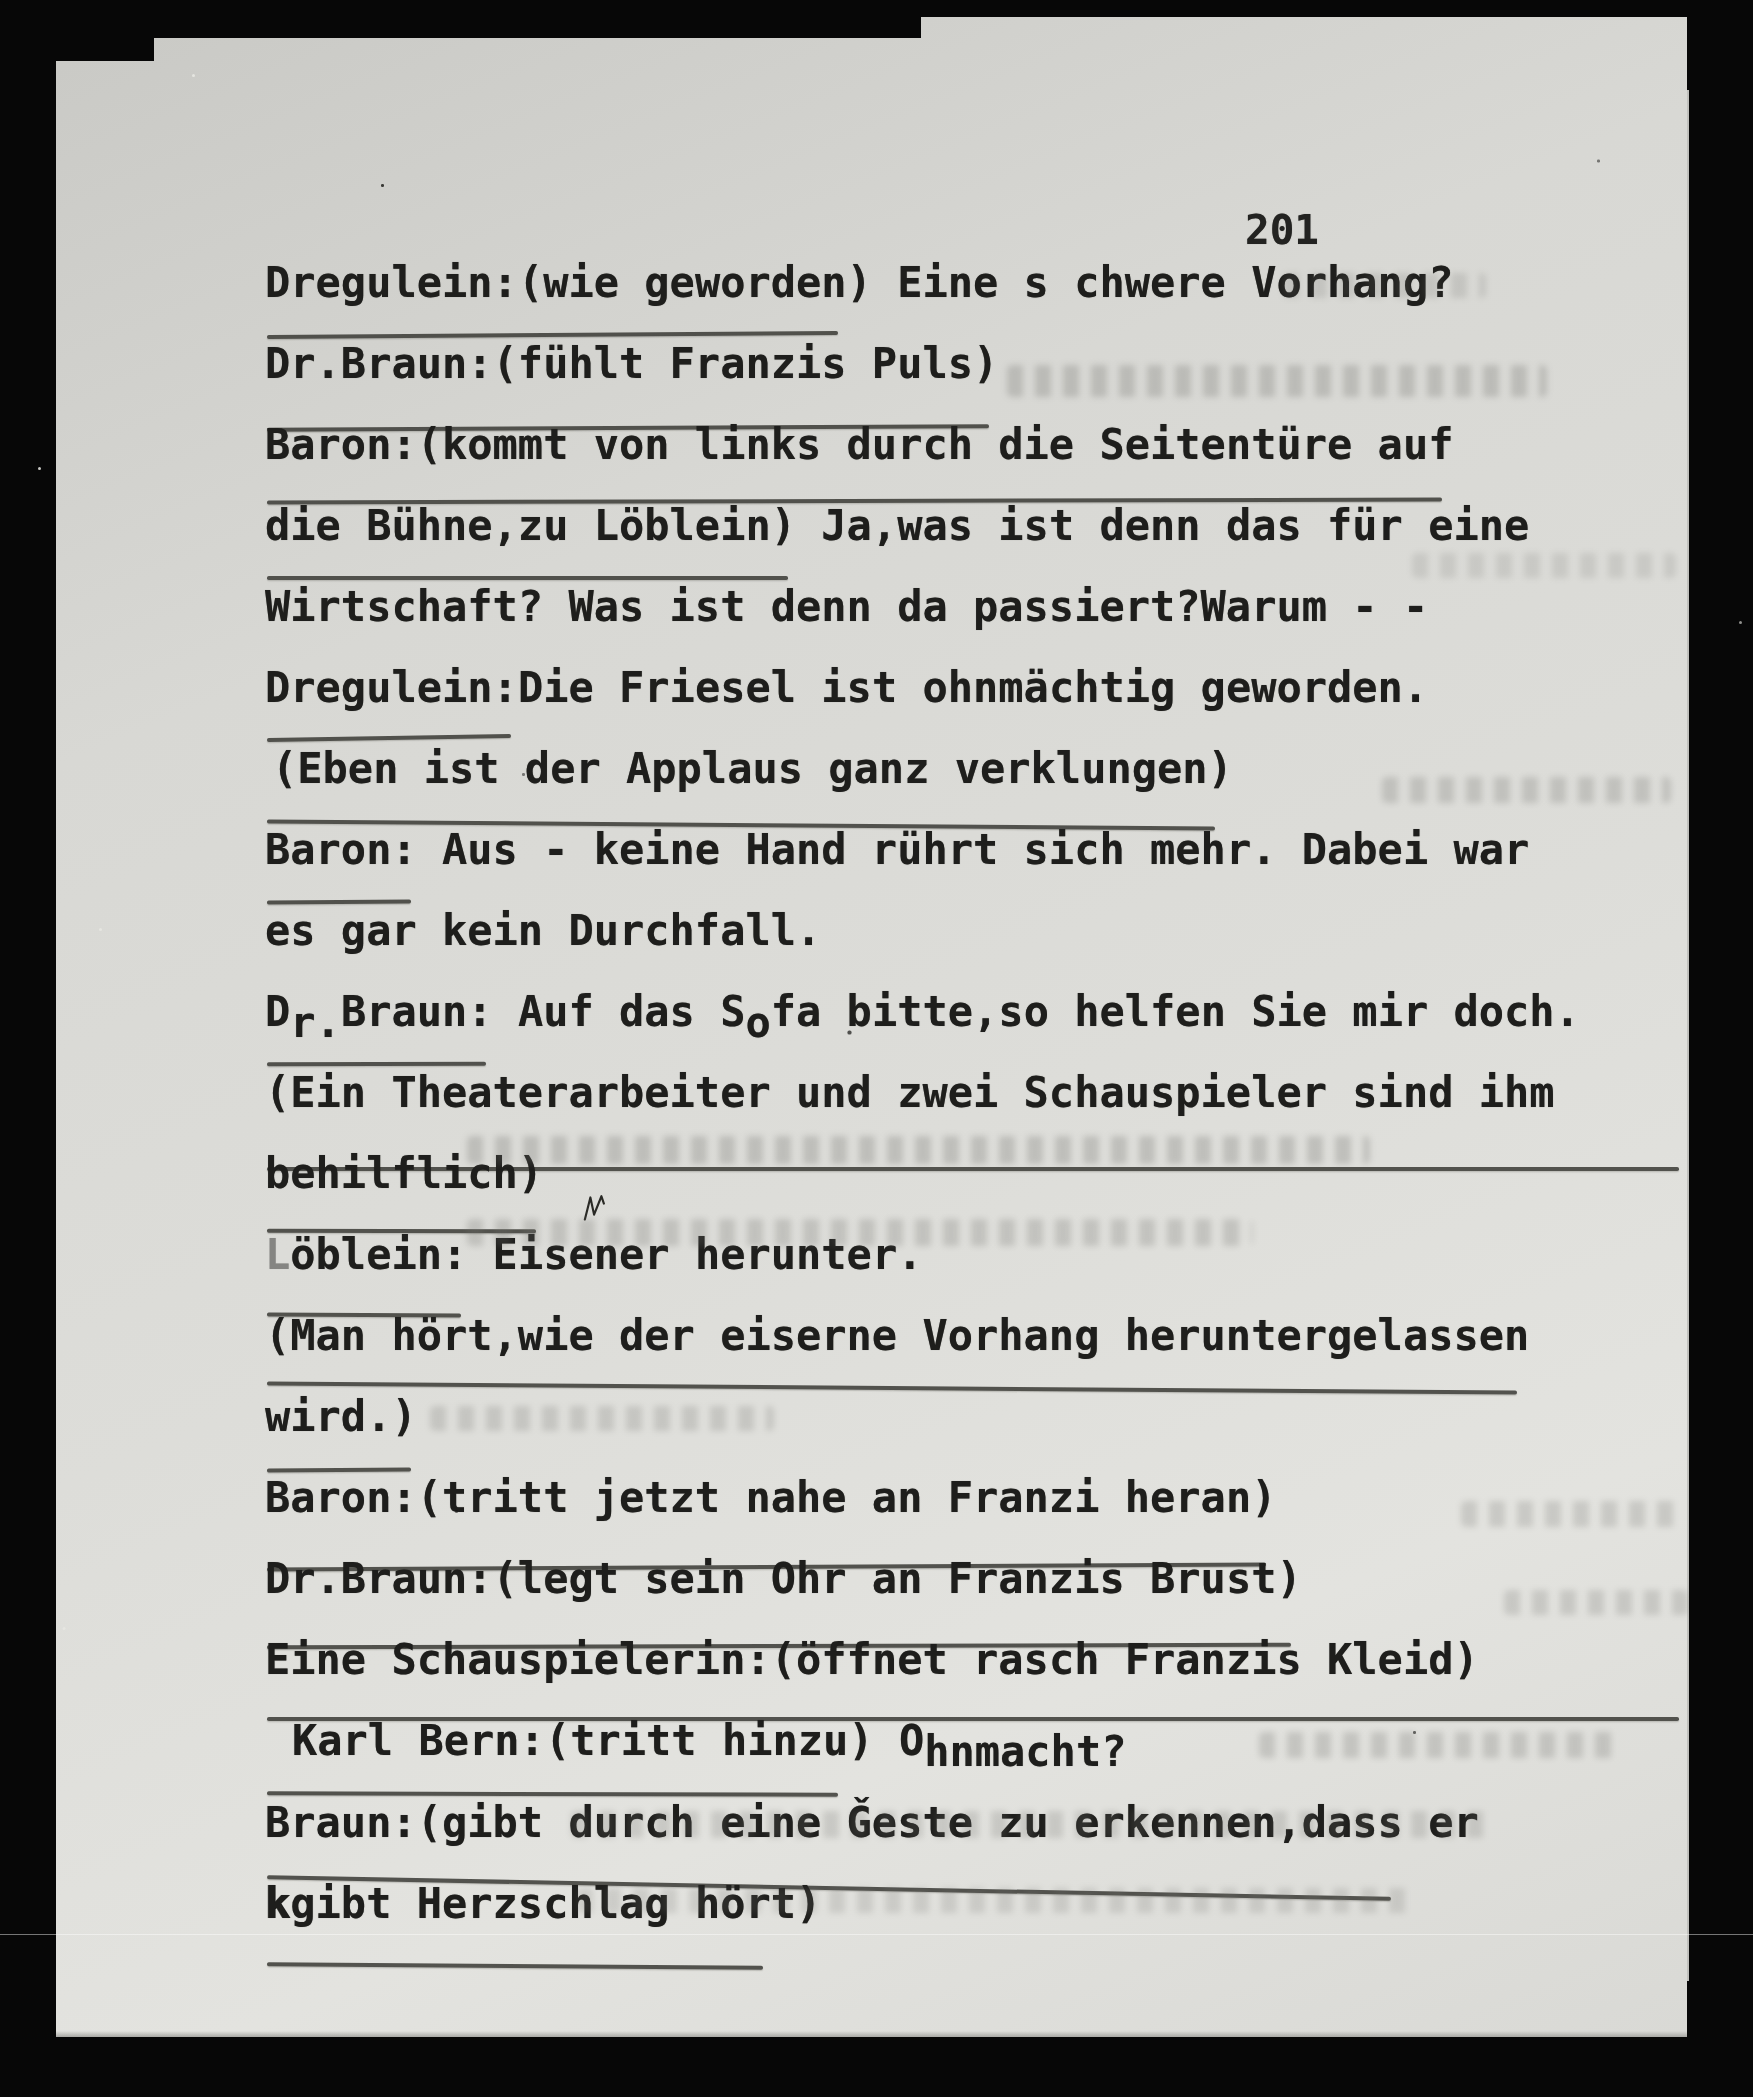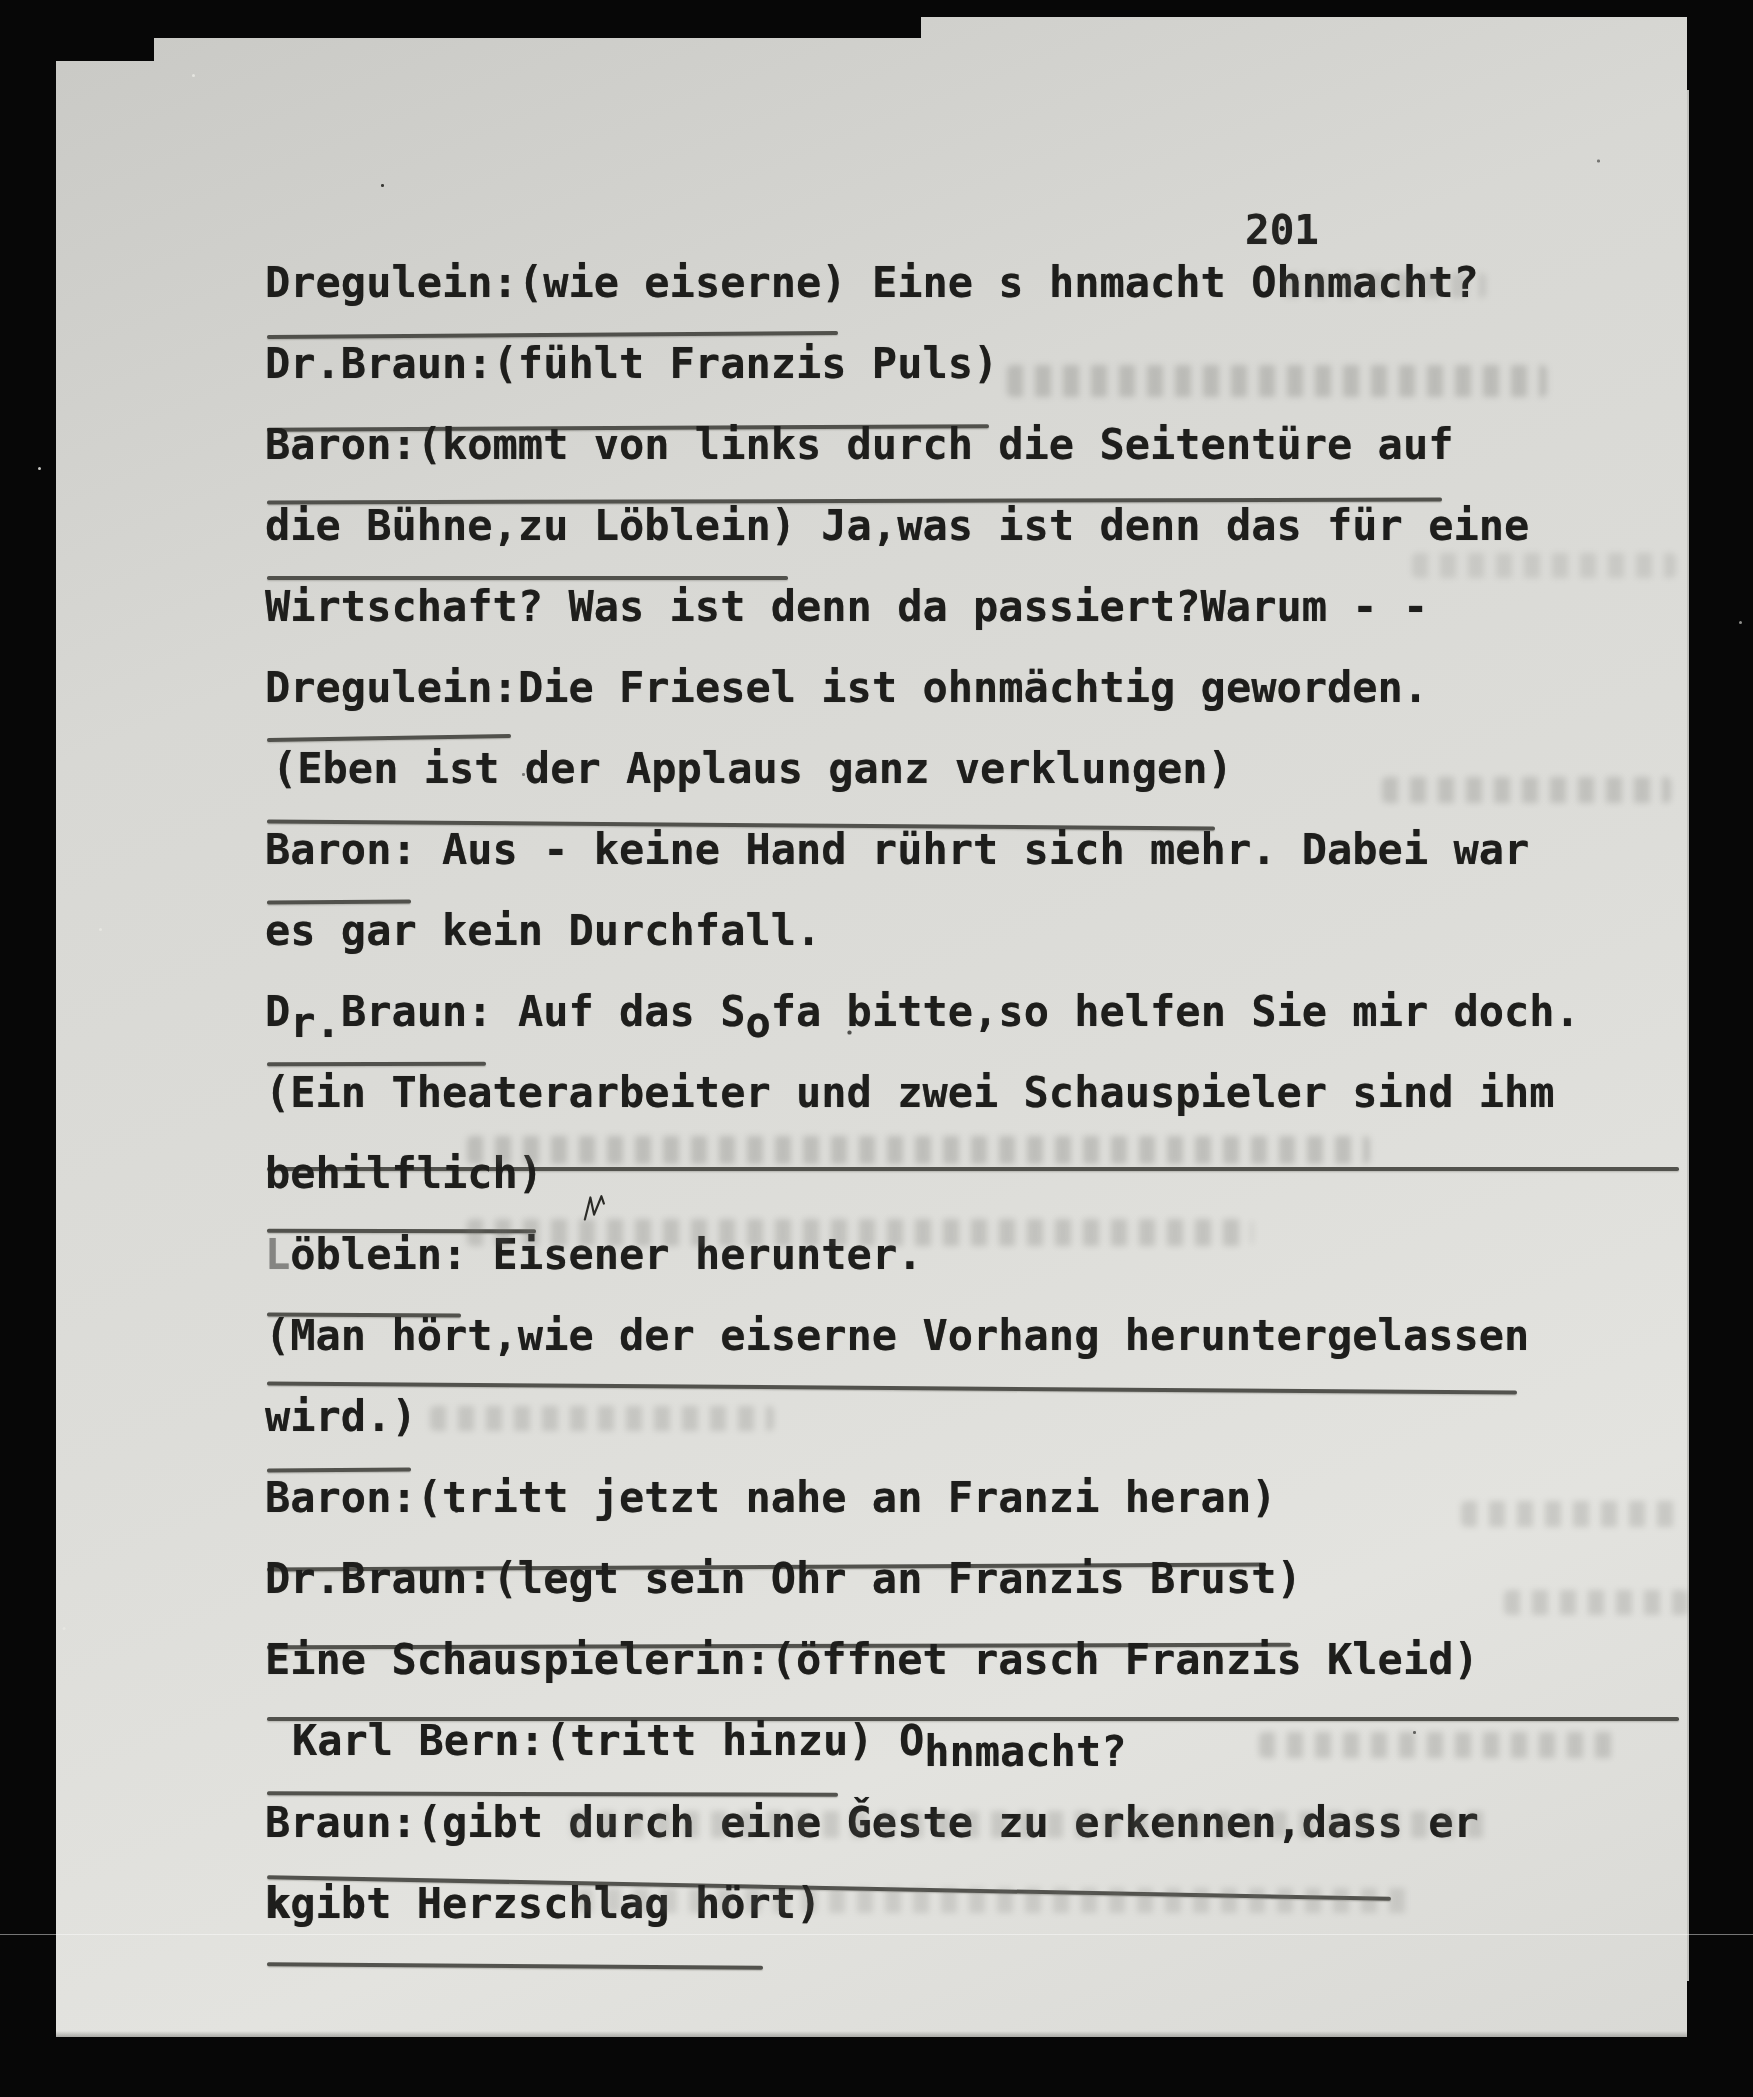--- a/index.html
+++ b/index.html
@@ -82,21 +82,21 @@
   }
 </style>
 </head>
 <body>
 
 <div class="page">
   <div class="page-edge-right"></div>
   <div class="page-edge-bottom"></div>
   <div class="page-number" style="left:1189px;top:167px;">201</div>
 
-<div class="line" style="left: 209px; top: 246px;"><span>Dregulein:</span><span>(wie eiserne)</span><span> Eine s hnmacht Ohnmacht?</span></div>
+<div class="line" style="left: 209px; top: 246px;"><span>Dregulein:</span><span>(wie geworden)</span><span> Eine s chwere Vorhang?</span></div>
     <div class="ul" style="left: 211px; top: 317px; width: 571px; transform: rotate(-0.42deg);"></div>
     <div class="line" style="left: 209px; top: 327px;"><span>Dr.Braun:</span><span>(fühlt Franzis Puls)</span></div>
     <div class="ul" style="left: 211px; top: 410px; width: 722px; transform: rotate(-0.28deg);"></div>
     <div class="line" style="left: 209px; top: 408px;"><span>Baron:</span><span>(kommt von links durch die Seitentüre auf</span></div>
     <div class="ul" style="left: 211px; top: 483px; width: 1175px; transform: rotate(-0.14deg);"></div>
     <div class="line" style="left: 209px; top: 489px;"><span>die Bühne,zu Löblein)</span><span> Ja,was ist denn das für eine</span></div>
     <div class="ul" style="left: 211px; top: 560px; width: 521px; transform: rotate(0deg);"></div>
     <div class="line" style="left: 209px; top: 570px;"><span>Wirtschaft? Was ist denn da passiert?Warum - -</span></div>
     <div class="line" style="left: 209px; top: 651px;"><span>Dregulein:</span><span>Die Friesel ist ohnmächtig geworden.</span></div>
     <div class="ul" style="left: 211px; top: 720px; width: 244px; transform: rotate(-1deg);"></div>

